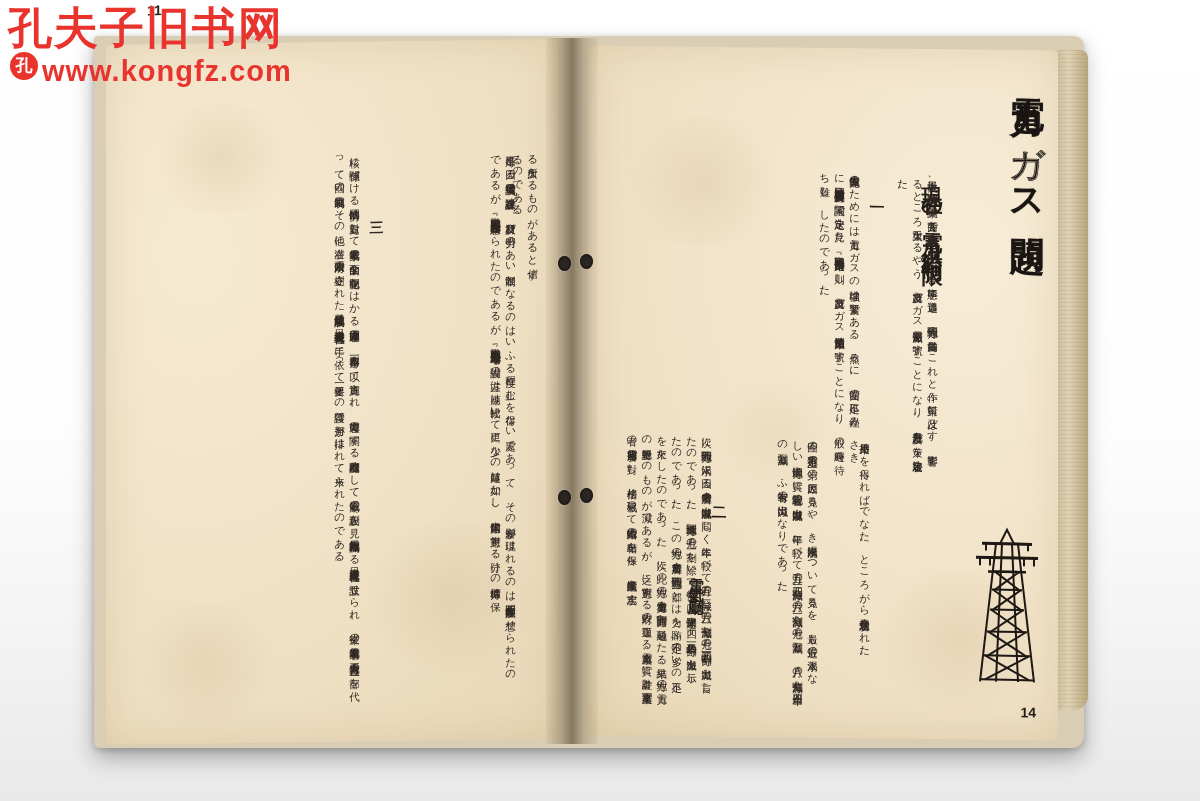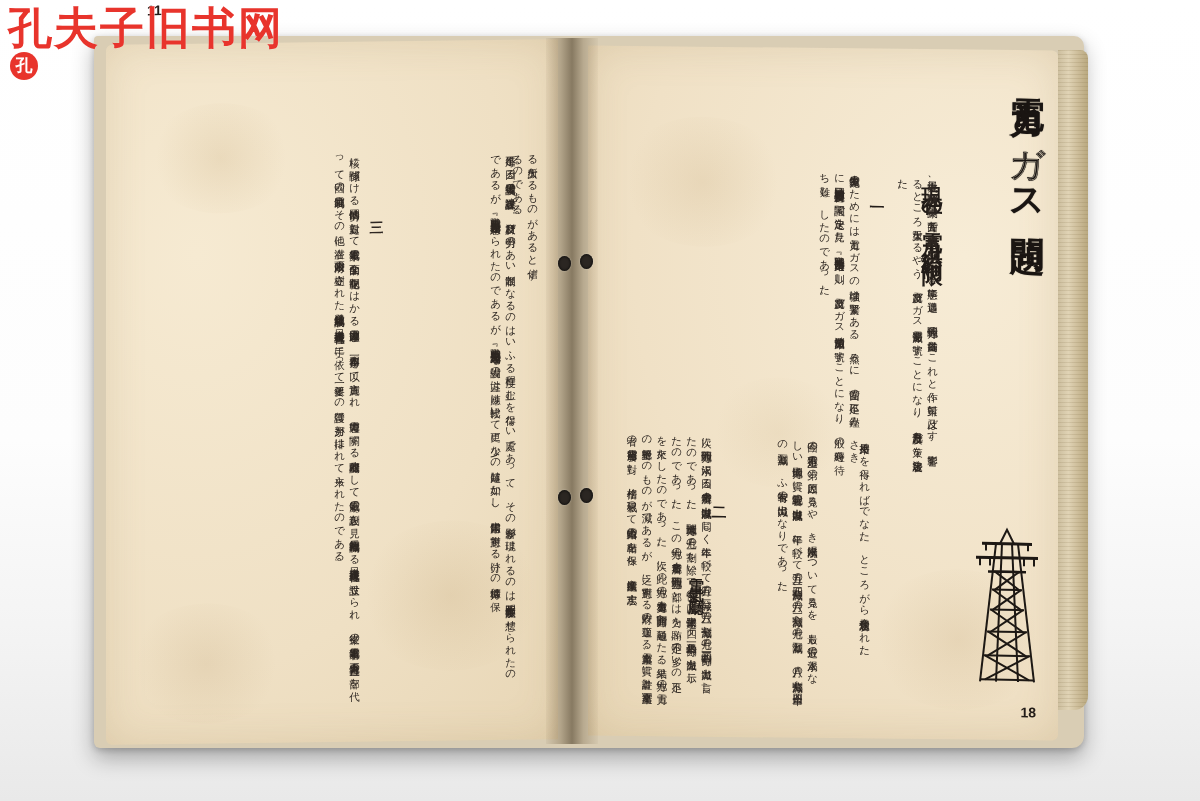--- a/index.html
+++ b/index.html
@@ -291,20 +291,23 @@
 </style>
 </head>
 <body>
 
 <div id="photo">
   <div id="bg-surface"></div>
 
   <div id="watermark">
     <div class="wm-top">孔夫子旧书网</div>
     <div class="wm-logo">孔</div>
+    <div class="wm-bottom-wrap">
+      <div class="wm-bottom">www.kongfz.com</div>
+    </div>
   </div>
 
   <div id="book">
     <div class="book-block"></div>
     <div class="edge-stack"></div>
 
     <div class="page page-left">
       <div class="stain" style="left:40px;top:60px;width:150px;height:110px;background:radial-gradient(circle, rgba(180,145,90,.16), rgba(180,145,90,0) 70%);"></div>
       <div class="stain" style="left:250px;top:480px;width:190px;height:150px;background:radial-gradient(circle, rgba(170,135,80,.15), rgba(170,135,80,0) 70%);"></div>
       <div class="stain" style="left:20px;top:560px;width:160px;height:120px;background:radial-gradient(circle, rgba(165,130,80,.13), rgba(165,130,80,0) 70%);"></div>
@@ -361,21 +364,21 @@
         <div class="col" style="right:118px; top:122px; height:300px; width:62px;">最近中央、關西及び關東の各方面で電力供給制限の已むなき事態に遭遇し、關係地方の各當局はこれと作ふ對策に及ばす、影響するところ重大なるやう、電力及びガス需要節減を號すことになり、九月十五日及び策を決定發表した。</div>
 
         <div class="col" style="right:196px; top:118px; height:300px; width:130px;">生産力擴充のためには電力とガスの增強は緊要である。然るに、當面の不足に鑑み、さきに國民精神總動員委員會及び閣議で決定を見た、『戰時國民生活安定策』に則し、電力及びガス消費節減策を號すことになり、般の時經を待ち難し、したのであった。</div>
 
         <div class="col" style="right:186px; top:386px; height:250px; width:44px;">持用來るを得らればでなた。ところがら今發想注意切られた。</div>
 
         <div class="col" style="right:238px; top:386px; height:256px; width:96px;">今回の電力不足の第一の原因と見るや、き渴水狀況について見るを、最も最近の渴水となしい中國地方に實に記載官署の出力減狀況は、年平に較べて五月の一三四割八分減、六月の六割一分減、七月の五割減と、八月の七割八分減、四全日本の五割減と、ふ未智有の出力減になりであった。</div>
 
         <div class="col" style="right:344px; top:384px; height:258px; width:108px;">次に關西地方の渴水に因る水力發電所の出力減狀況は同じく本年に較べて五月の三分減、六月の一割七分減、七月の二割四一割一分の出力減と言したのであった。關東地方は七月の一割を除いて他の月は大體平年通、四ヶ月平均一割二分の出力減を示したのであった。この地方の水力發電所と關西地方の一部とは力を賄ふ不足の多いの不足を來たしたのであった。次に此の地方の水力發電力を關西方面へ融通したる結果、地方の電力の絕對量そのものが減であるが、之に對應する政府の適正なる電力産業、實に計畫と軍需産業者の電需節用發と對し、相倍り根氣つて電力輸給の出精を保ち、産業擴進に志戻す</div>
 
-        <div class="folio" id="folio-right">18</div>
+        <div class="folio" id="folio-right">14</div>
       </div>
     </div>
 
     <div class="gutter"></div>
     <div class="punch-hole h1"></div>
     <div class="punch-hole h2"></div>
     <div class="punch-hole h3"></div>
     <div class="punch-hole h4"></div>
   </div>
 </div>

